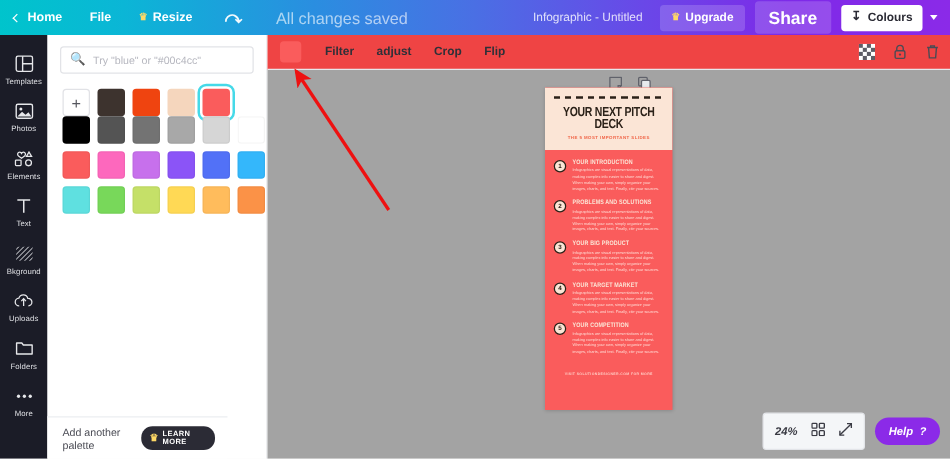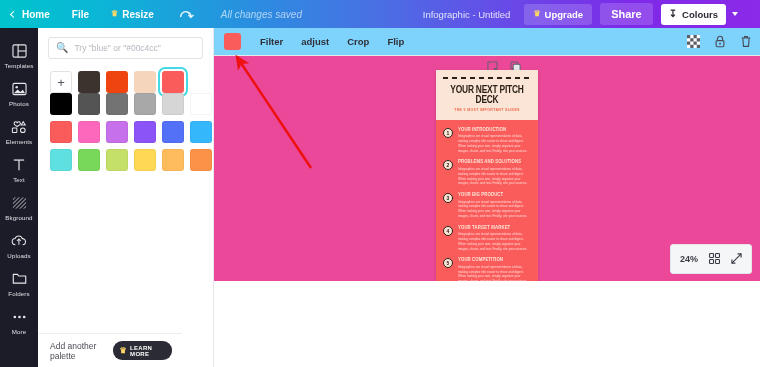--- a/index.html
+++ b/index.html
@@ -26,37 +26,37 @@
   }
   .tb-item.plain { font-weight: bold; }
   .chev-left {
     display: inline-block; width: 5px; height: 5px;
     border-left: 1.4px solid #fff; border-bottom: 1.4px solid #fff;
     transform: rotate(45deg); margin-right: 2px;
   }
   .crown { font-size: 8px; line-height: 1; color: #ffd966; }
   .undo-icon { font-size: 13px; color: #ffffff; opacity: .95; padding: 0 4px; display:inline-block; transform: scaleX(-1); }
   .saved-text {
-    color: rgba(255,255,255,.62); font-size: 10px; font-style: italic;
+    color: rgba(255,255,255,.62); font-size: 13px; 
     padding-left: 12px; white-space: nowrap;
   }
   .tb-right {
-    position: absolute; right: 12px; top: 0; height: 28px;
+    position: absolute; right: 0; top: 0; height: 28px;
     display: flex; align-items: center; gap: 0;
   }
   .doc-title {
     color: rgba(255,255,255,.82); font-size: 9.5px; padding-right: 14px; white-space: nowrap;
   }
   .btn-upgrade {
     background: rgba(255,255,255,.17); color: #fff; font-size: 9.5px; font-weight: bold;
     border-radius: 3px; padding: 5px 9px; margin-right: 8px; display:flex; align-items:center; gap:4px;
     cursor: pointer; white-space: nowrap;
   }
   .btn-share {
-    background: rgba(255,255,255,.17); color: #fff; font-size: 11px; font-weight: bold;
+    background: rgba(255,255,255,.17); color: #fff; font-size: 14px; font-weight: bold;
     border-radius: 3px; padding: 5px 11px; margin-right: 8px; cursor: pointer; white-space: nowrap;
   }
   .btn-download {
     background: #ffffff; color: #2b2b35; font-size: 9.5px; font-weight: bold;
     border-radius: 3px; padding: 5px 8px; display: flex; align-items: center; gap: 5px;
     cursor: pointer; margin-right: 6px; white-space: nowrap;
   }
   .dl-arrow { font-size: 10px; line-height: 1; }
   .dl-caret {
     width: 0; height: 0; border-left: 3.5px solid transparent; border-right: 3.5px solid transparent;
@@ -113,32 +113,32 @@
   .foot-txt { font-size: 8.5px; color: #4b4c55; }
   .learn-badge {
     background: #2b2b35; color: #fff; font-size: 6px; font-weight: bold;
     border-radius: 9px; padding: 3.5px 7px; display: flex; align-items: center; gap: 3px;
     letter-spacing: .3px; cursor: pointer;
   }
 
   
   .toolbar {
     position: absolute; top: 28px; left: 214px; width: 546px; height: 28px;
-    background: #7dd3fc; border-bottom: 1px solid #e6e7eb;
+    background: #ef4444; border-bottom: 1px solid #e6e7eb;
     display: flex; align-items: center; padding: 0 10px;
   }
   .tool-sw { width: 17px; height: 17px; border-radius: 3px; cursor: pointer; margin-right: 10px; }
   .tool-btn { font-size: 9.5px; color: #2f3038; font-weight: bold; padding: 0 9px; cursor: pointer; }
   .tool-right { position: absolute; right: 8px; display: flex; align-items: center; gap: 14px; }
   .tool-ico { cursor: pointer; color: #4a4b54; display: flex; align-items: center; }
 
   
   .canvas {
-    position: absolute; top: 56px; left: 214px; width: 546px; height: 225px;
-    background: #ec4899; overflow: hidden;
+    position: absolute; top: 56px; left: 214px; width: 546px; height: 311px;
+    background: #a3a3a3; overflow: hidden;
   }
   .page-tools {
     position: absolute; top: 5px; left: 273px; display: flex; gap: 12px;
     color: #5e6069;
   }
   .page-tools span { cursor: pointer; display: flex; }
 
   .design {
     position: absolute; top: 14px; left: 222px; width: 102px; height: 258px;
     background: #fa5c5c; box-shadow: 0 1px 3px rgba(0,0,0,.18);
@@ -172,21 +172,21 @@
   .d-foot { font-size: 2.8px; color: #ffc8c0; text-align: center; letter-spacing: .3px; padding: 3px 0 5px 0; font-weight: bold; }
 
   .addpage {
     position: absolute; left: 221px; top: 282px;
     border: 1px solid #dcdee2; background: #f4f6f8; border-radius: 3px;
     font-size: 9px; color: #3a3b44; font-weight: bold;
     padding: 6px 13px; cursor: pointer;
   }
 
   .bottom-right {
-    position: absolute; right: 8px; bottom: 7px; display: flex; align-items: center; gap: 8px;
+    position: absolute; right: 8px; bottom: 7px; display: flex; align-items: center; gap: 8px; font-style: italic;
   }
   .zoom-pill {
     background: #f4f6f8; border: 1px solid #e3e5e9; border-radius: 3px;
     display: flex; align-items: center; gap: 11px; padding: 5px 9px;
   }
   .zoom-val { font-size: 9px; font-weight: bold; color: #3a3b44; }
   .help-btn {
     background: #8b2ae8; color: #fff; border-radius: 13px;
     font-size: 9px; font-weight: bold; padding: 6px 11px;
     display: flex; align-items: center; gap: 5px; cursor: pointer;
@@ -483,20 +483,24 @@
             </svg>
         </span>
         <span>
           <svg width="11" height="11" viewBox="0 0 12 12">
               <path d="M11 1L1 11" stroke="#3a3b44" stroke-width="1.2"></path>
               <path d="M7.2 1H11v3.8" fill="none" stroke="#3a3b44" stroke-width="1.2"></path>
               <path d="M4.8 11H1V7.2" fill="none" stroke="#3a3b44" stroke-width="1.2"></path>
             </svg>
         </span>
       </div>
+      <div class="help-btn">
+        <span>Help</span>
+        <span>?</span>
+      </div>
     </div>
   </div>
 
   <svg class="annot">
     <defs>
       <marker id="ah" markerWidth="6" markerHeight="6" refX="4.6" refY="3" orient="auto">
         <path d="M0,0.4 L5.6,3 L0,5.6 L1.4,3 Z" fill="#ee1111"></path>
       </marker>
     </defs>
     <line id="arrow-line" stroke="#ee1111" stroke-width="2.6" marker-end="url(#ah)" x1="311" y1="168" x2="237" y2="57"></line>

